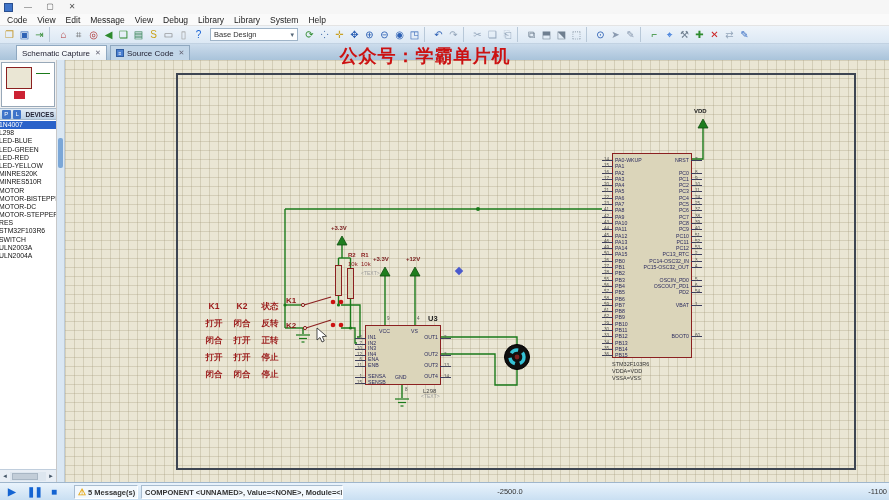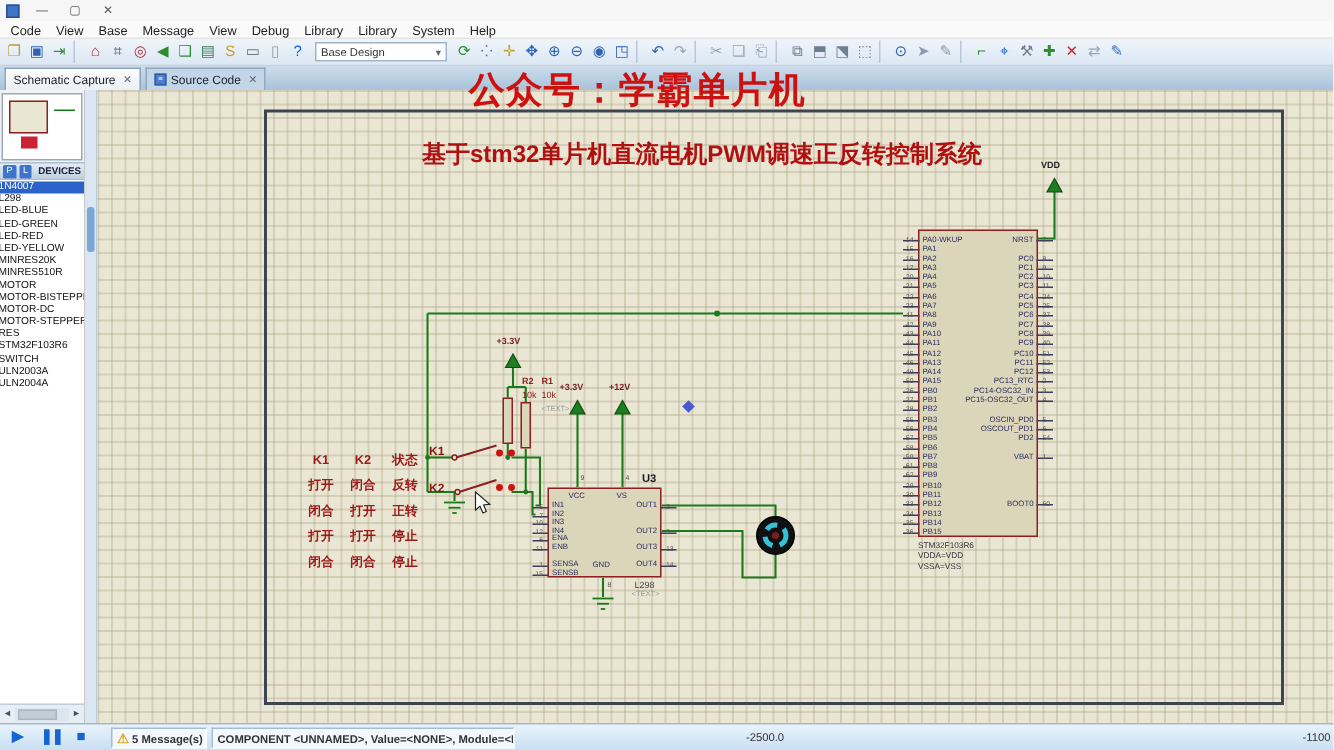--- a/index.html
+++ b/index.html
@@ -18,28 +18,28 @@
 
   
   .toolbar { height:18px; background:linear-gradient(#eef4fa,#dce8f4); border-bottom:1px solid #c2d2e2; display:flex; align-items:center; padding-left:2px; }
   .tb { width:15px; height:15px; font-size:10px; line-height:15px; text-align:center; border-radius:2px; flex:0 0 auto; }
   .tb.sep { width:5px; height:15px; border-left:1px solid #b8c8d8; margin:0 2px; border-radius:0; }
   .combo { width:88px; height:13px; background:#fff; border:1px solid #9fb4c8; font-size:7.5px; color:#333; display:flex; align-items:center; padding:0 3px; margin:0 4px; }
   .combo .cval { flex:1; }
   .combo .carr { color:#567; font-size:7px; }
 
   
-  .tabbar { height:16px; background:linear-gradient(#ccdcec,#a9c3da); display:flex; align-items:flex-end; padding-left:3px; position:relative; }
+  .tabbar { height:16px; background:linear-gradient(#ccdcec,#a9c3da); display:flex; align-items:flex-end; padding-left:16px; position:relative; }
   .tab { height:15px; display:flex; align-items:center; padding:0 5px; font-size:8px; color:#223; border:1px solid #8fa8c0; border-bottom:none; margin-right:3px; background:#c2d6e8; }
   .tab.active { background:linear-gradient(#fdfdfd,#eaf0f6); }
   .tab .ticon { width:8px; height:8px; background:#4a7fd0; border:1px solid #2f5ca0; margin-right:3px; font-size:5px; color:#fff; line-height:7px; text-align:center; }
   .tab .tclose { margin-left:5px; color:#667; font-size:7px; }
 
   
-  .banner { position:absolute; left:240px; top:44px; width:370px; text-align:center; font-size:24px; font-weight:bold; color:#cc1111; z-index:60; letter-spacing:1px; }
+  .banner { position:absolute; left:240px; top:44px; width:370px; text-align:center; font-size:18px; font-weight:bold; color:#cc1111; z-index:60; letter-spacing:1px; }
 
   
   .main { height:422px; display:flex; }
 
   
   .left-panel { width:57px; background:#f2f2f2; border-right:1px solid #c8c8c8; display:flex; flex-direction:column; }
   .preview { height:45px; margin:2px 1px 1px 1px; background:#fff; border:1px solid #98a8b8; position:relative; }
   .pv-sheet { position:absolute; left:4px; top:4px; width:26px; height:22px; background:#eae6d4; border:1px solid #8b2020; }
   .pv-red { position:absolute; left:12px; top:28px; width:11px; height:8px; background:#c23; }
   .pv-green { position:absolute; left:34px; top:10px; width:14px; height:1px; background:#1a7a1a; }
@@ -124,21 +124,21 @@
   <div class="titlebar">
     <span class="app-icon"></span>
     <span class="win-btn">—</span>
     <span class="win-btn">▢</span>
     <span class="win-btn">✕</span>
   </div>
 
   <div class="menubar">
       <span class="menu-item">Code</span>
       <span class="menu-item">View</span>
-      <span class="menu-item">Base</span>
+      <span class="menu-item">Edit</span>
       <span class="menu-item">Message</span>
       <span class="menu-item">View</span>
       <span class="menu-item">Debug</span>
       <span class="menu-item">Library</span>
       <span class="menu-item">Library</span>
       <span class="menu-item">System</span>
       <span class="menu-item">Help</span>
     </div>
 
   <div class="toolbar">
@@ -252,21 +252,20 @@
         <span class="hs-arrow">►</span>
       </div>
     </div>
 
     <div class="vstrip">
       <span class="v-thumb"></span>
     </div>
 
     <div class="canvas">
       <div class="sheet-border"></div>
-      <div class="sch-title">基于stm32单片机直流电机PWM调速正反转控制系统</div>
 
       <svg class="wire-layer" viewBox="0 0 824 422">
         <g stroke="#1a7a1a" stroke-width="1.4" fill="none">
           <polyline points="220,149 537,149"></polyline>
           <polyline points="220,149 220,268"></polyline>
           <polyline points="220,245 238,245"></polyline>
           <polyline points="220,268 240,268"></polyline>
           <polyline points="276,245 295,245 295,277 292,277"></polyline>
           <polyline points="276,268 290,268 290,283 292,283"></polyline>
           <polyline points="277,184 277,198"></polyline>

